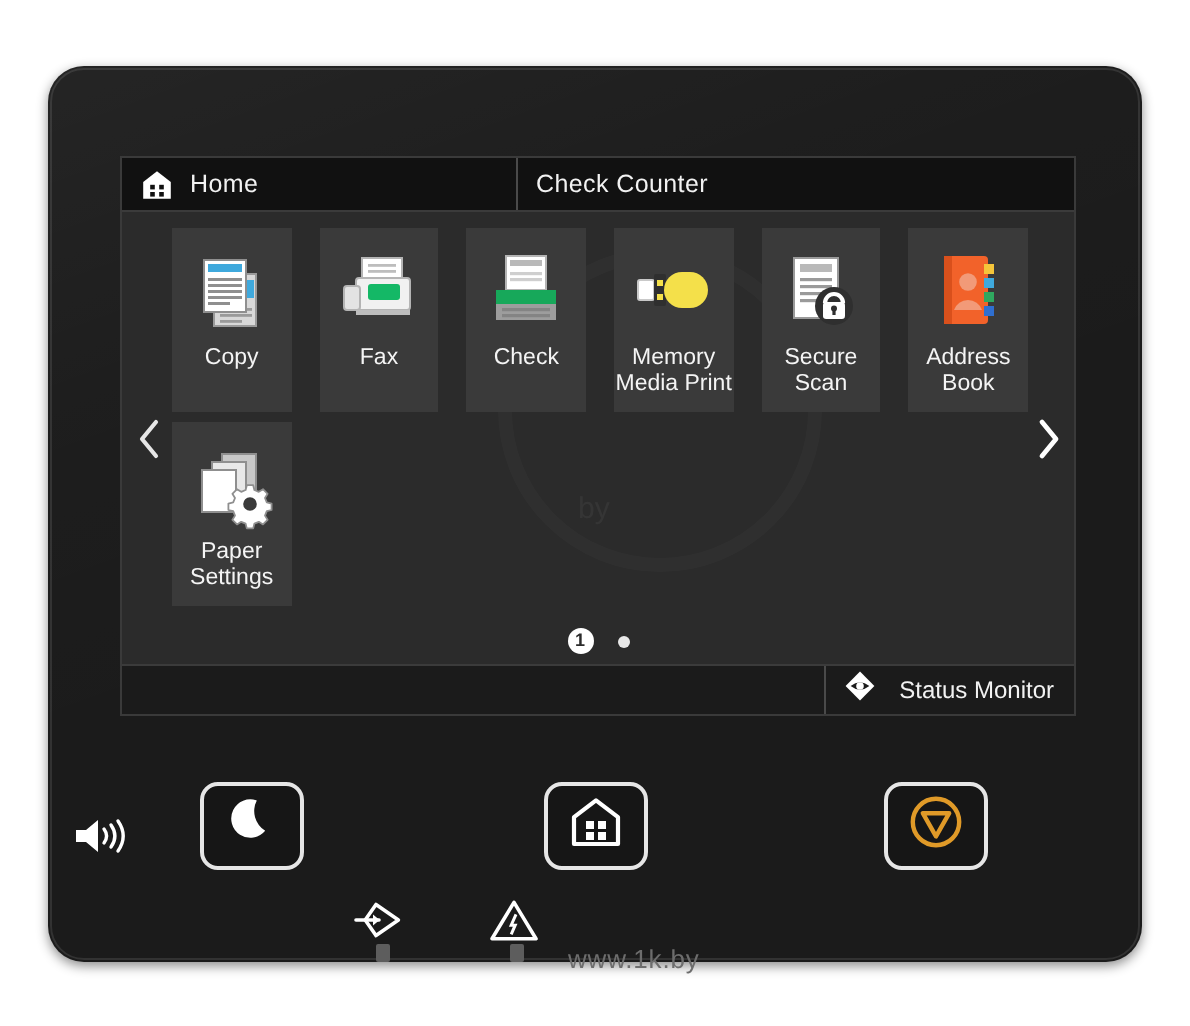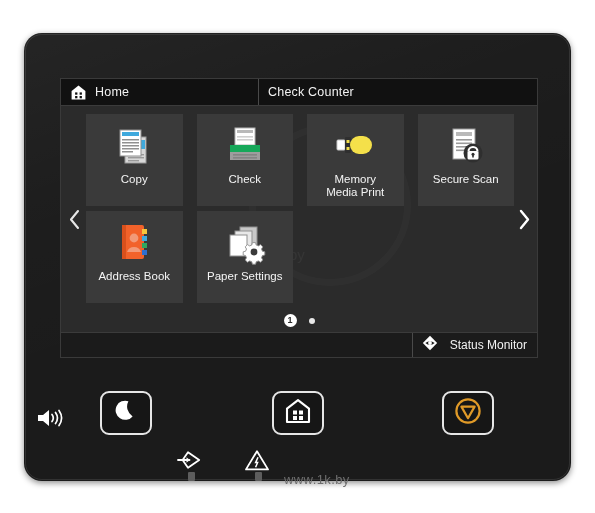--- a/index.html
+++ b/index.html
@@ -116,21 +116,21 @@
     color: rgba(255,255,255,0.05);
     pointer-events: none;
   }
 
   #tile-grid {
     position: absolute;
     left: 25px;
     top: 8px;
     width: 428px;
     display: grid;
-    grid-template-columns: repeat(4, 1fr);
+    grid-template-columns: repeat(6, 1fr);
     grid-template-rows: 92px 92px;
     gap: 5px 14px;
   }
   .tile {
     background: #3a3a3a;
     display: flex;
     flex-direction: column;
     align-items: center;
     justify-content: flex-start;
     padding-top: 9px;
@@ -332,20 +332,34 @@
                 <rect x="10" y="18" width="17" height="1.5"></rect>
                 <rect x="10" y="21" width="17" height="1.5"></rect>
                 <rect x="10" y="24" width="17" height="1.5"></rect>
                 <rect x="10" y="27" width="11" height="1.5"></rect>
               </g>
             </svg>
           </div>
           <div class="tile-label">Copy</div>
         </div>
 
+        <div class="tile">
+          <div class="tile-icon">
+            <svg width="44" height="44" viewBox="0 0 44 44">
+              <rect x="14" y="5" width="20" height="10" fill="#ffffff" stroke="#b4b4b4" stroke-width="1"></rect>
+              <rect x="17" y="8" width="14" height="1.4" fill="#bdbdbd"></rect>
+              <rect x="17" y="11" width="14" height="1.4" fill="#bdbdbd"></rect>
+              <rect x="11" y="15" width="27" height="16" rx="1.5" fill="#f1f1f1" stroke="#b4b4b4" stroke-width="1"></rect>
+              <rect x="17" y="18" width="16" height="8" rx="1.5" fill="#14b866"></rect>
+              <rect x="5" y="19" width="8" height="12" rx="1.5" fill="#e3e3e3" stroke="#b4b4b4" stroke-width="1"></rect>
+              <rect x="11" y="31" width="27" height="2.5" fill="#bdbdbd"></rect>
+            </svg>
+          </div>
+          <div class="tile-label">Fax</div>
+        </div>
 
         <div class="tile">
           <div class="tile-icon">
             <svg width="44" height="44" viewBox="0 0 44 44">
               <rect x="12" y="4" width="20" height="17" fill="#ffffff" stroke="#b4b4b4" stroke-width="1"></rect>
               <rect x="14" y="6" width="16" height="3" fill="#b9b9b9"></rect>
               <rect x="14" y="12" width="16" height="1.6" fill="#cfcfcf"></rect>
               <rect x="14" y="15" width="16" height="1.6" fill="#cfcfcf"></rect>
               <path d="M7 21 L37 21 L37 28 L7 28 Z" fill="#17a85a"></path>
               <rect x="7" y="28" width="30" height="8" fill="#9d9d9d"></rect>

